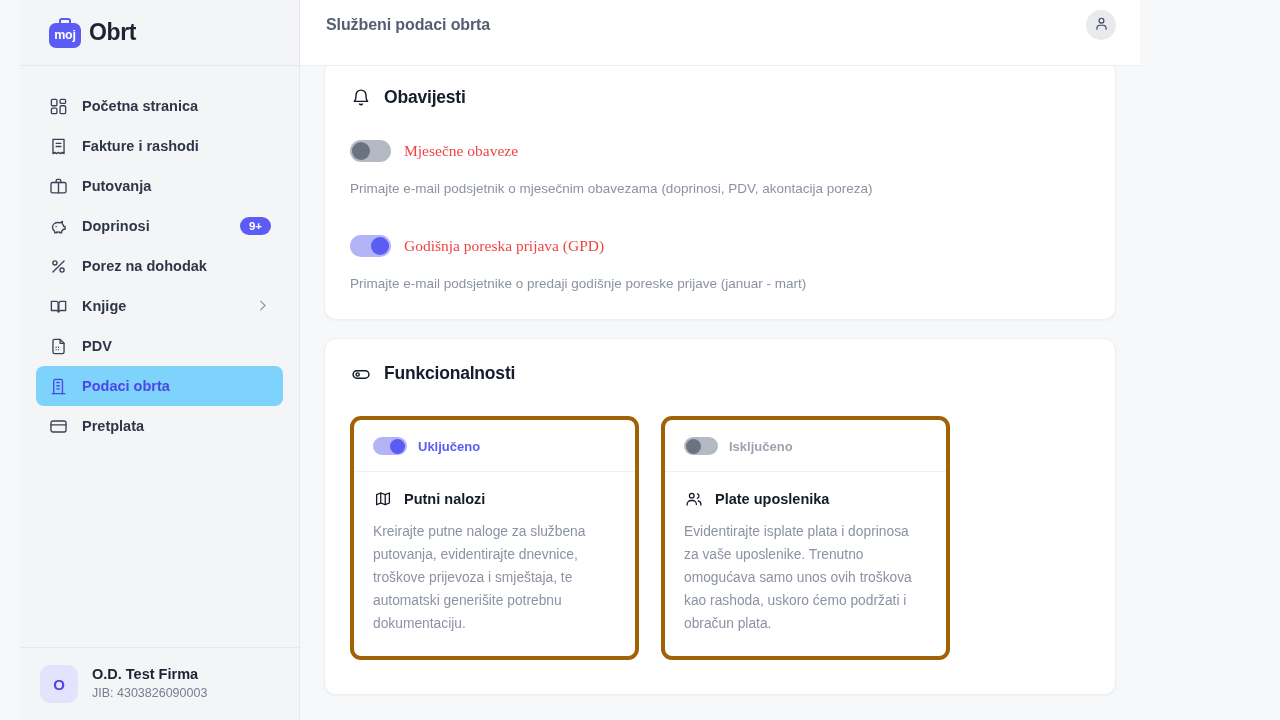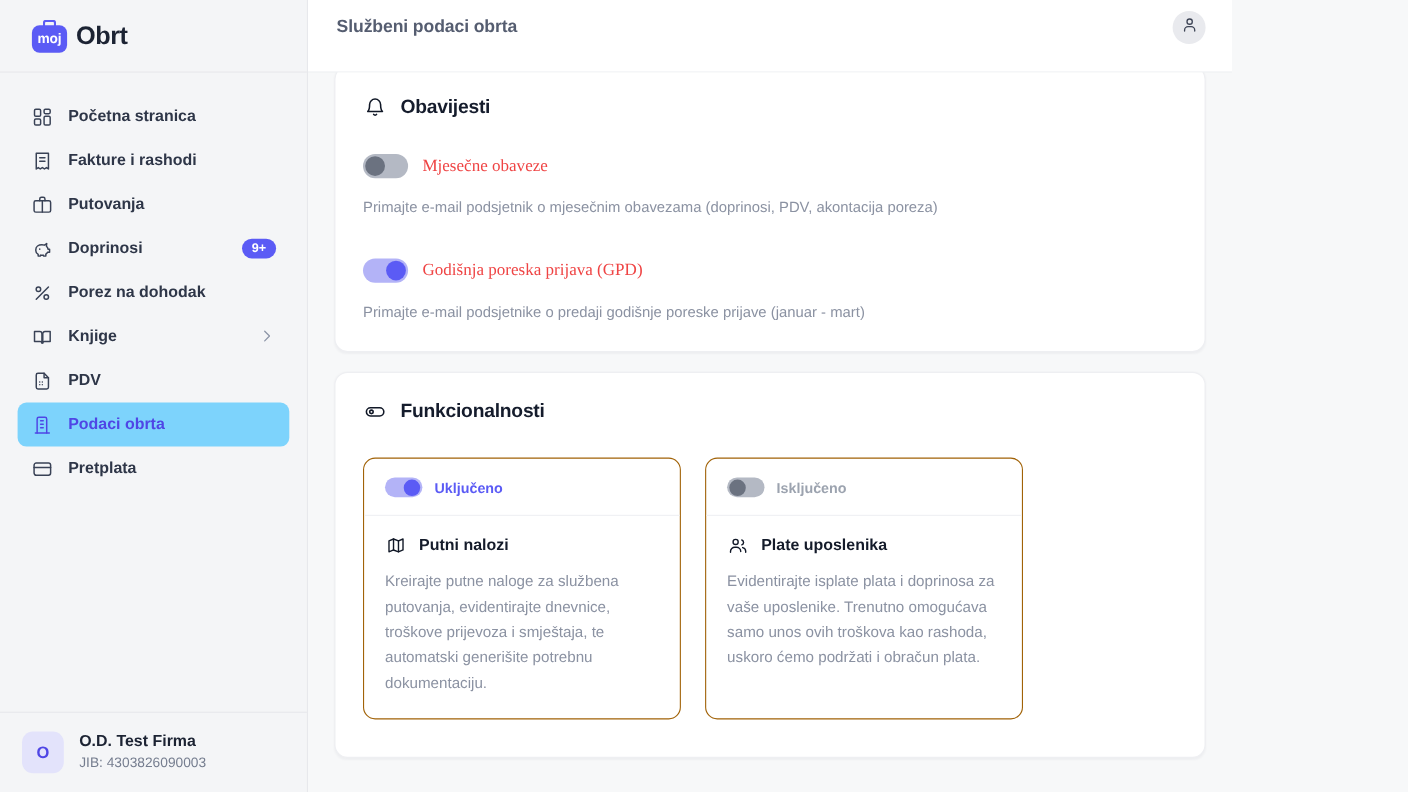--- a/index.html
+++ b/index.html
@@ -2,21 +2,21 @@
 <html><head>
 <meta charset="utf-8">
 <style>
   * { box-sizing: border-box; margin: 0; padding: 0; }
   html, body {
     width: 1280px; height: 720px;
     font-family: "Liberation Sans", sans-serif;
     background: #f7f8f9;
     overflow: hidden;
   }
-  .app { display: flex; width: 1120px; height: 720px; }
+  .app { display: flex; width: 1120px; height: 720px; margin-left: 20px; }
 
   
   .sidebar {
     width: 280px; height: 720px;
     background: #f4f5f7;
     border-right: 1px solid #e7e8ec;
     display: flex; flex-direction: column;
     flex: 0 0 280px;
   }
   .brand {
@@ -118,21 +118,21 @@
   .switch.sm .knob { width: 15px; height: 15px; top: 1.5px; }
   .switch.sm.on .knob { left: 17px; }
   .switch.sm.off .knob { left: 2px; }
 
   .toggle-label { font-size: 15.5px; font-weight: 500; color: #ef4444; font-family: Liberation Serif, serif; }
   .toggle-desc { font-size: 13.5px; color: #8b92a2; margin-top: 17px; line-height: 1.45; }
   .notif-block + .notif-block { margin-top: 36px; }
 
   .feat-grid { display: flex; gap: 22px; }
   .feat-card {
-    flex: 0 0 289px; border: 1px solid #a16207; border-radius: 11px;
+    flex: 0 0 289px; border: 4px solid #a16207; border-radius: 11px;
     padding: 17px 19px 20px 19px; background: #fff;
   }
   .feat-top { display: flex; align-items: center; gap: 11px; padding-bottom: 16px; }
   .feat-state { font-size: 13px; font-weight: 600; }
   .feat-state.on { color: #5b5bf5; }
   .feat-state.off { color: #9ca3af; }
   .feat-div { border-top: 1px solid #eff0f3; margin: 0 -19px; }
   .feat-name-row { display: flex; align-items: center; gap: 11px; padding-top: 17px; }
   .feat-name-row .ico svg { stroke: #111827; stroke-width: 1.7; }
   .feat-name { font-size: 14.5px; font-weight: 700; color: #141b2a; }

